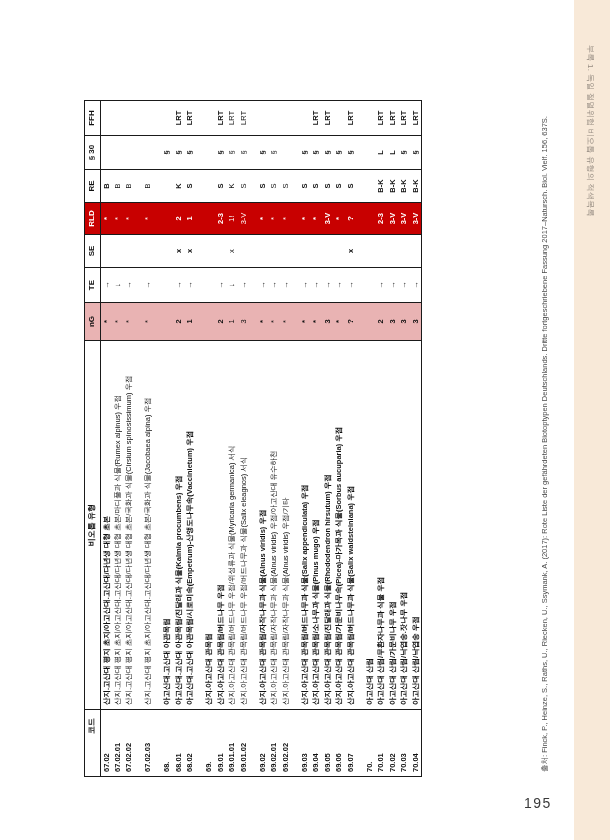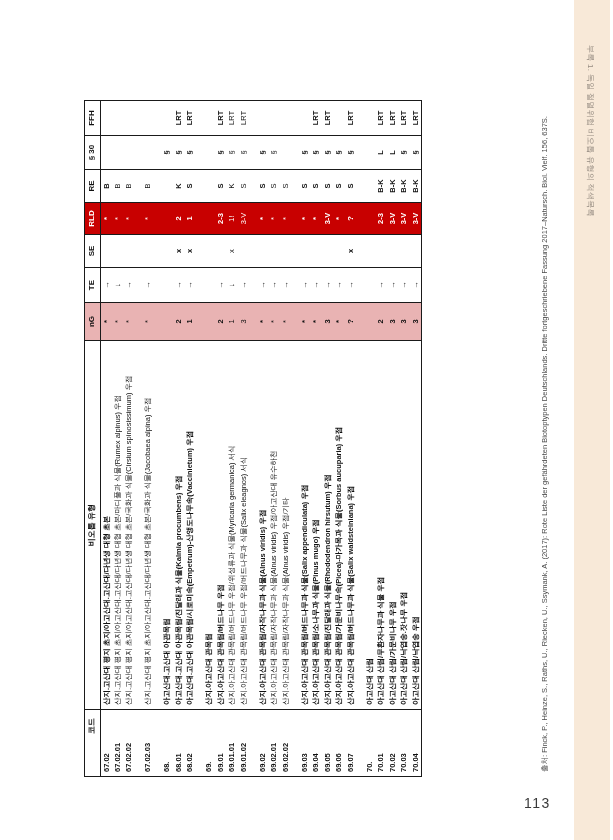--- a/index.html
+++ b/index.html
@@ -410,15 +410,15 @@
             <td class="center vline">B-K</td>
             <td class="center vline">§</td>
             <td class="center vline">LRT</td>
           </tr>
         </tbody>
     </table>
   </div>
 
   <div class="citation">출처: Finck, P., Heinze, S., Raths, U., Riecken, U., Ssymank, A. (2017): Rote Liste der gefährdeten Biotoptypen Deutschlands. Dritte fortgeschriebene Fassung 2017–Natursch. Biol. Vielf. 156, 637S.</div>
 
-  <div class="page-number">113</div>
+  <div class="page-number">195</div>
 
 </div>
 
 </body></html>

